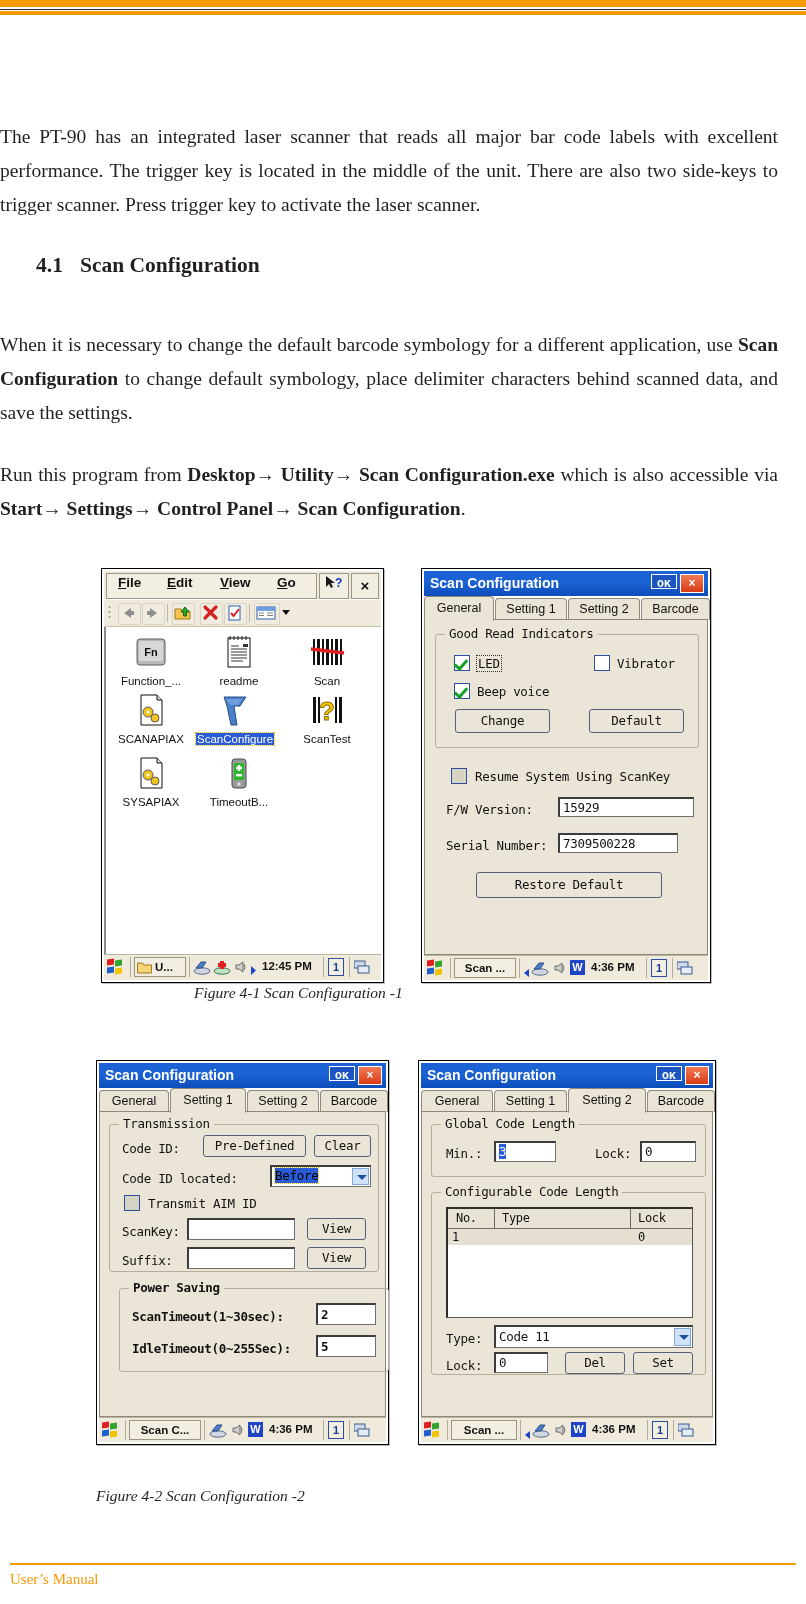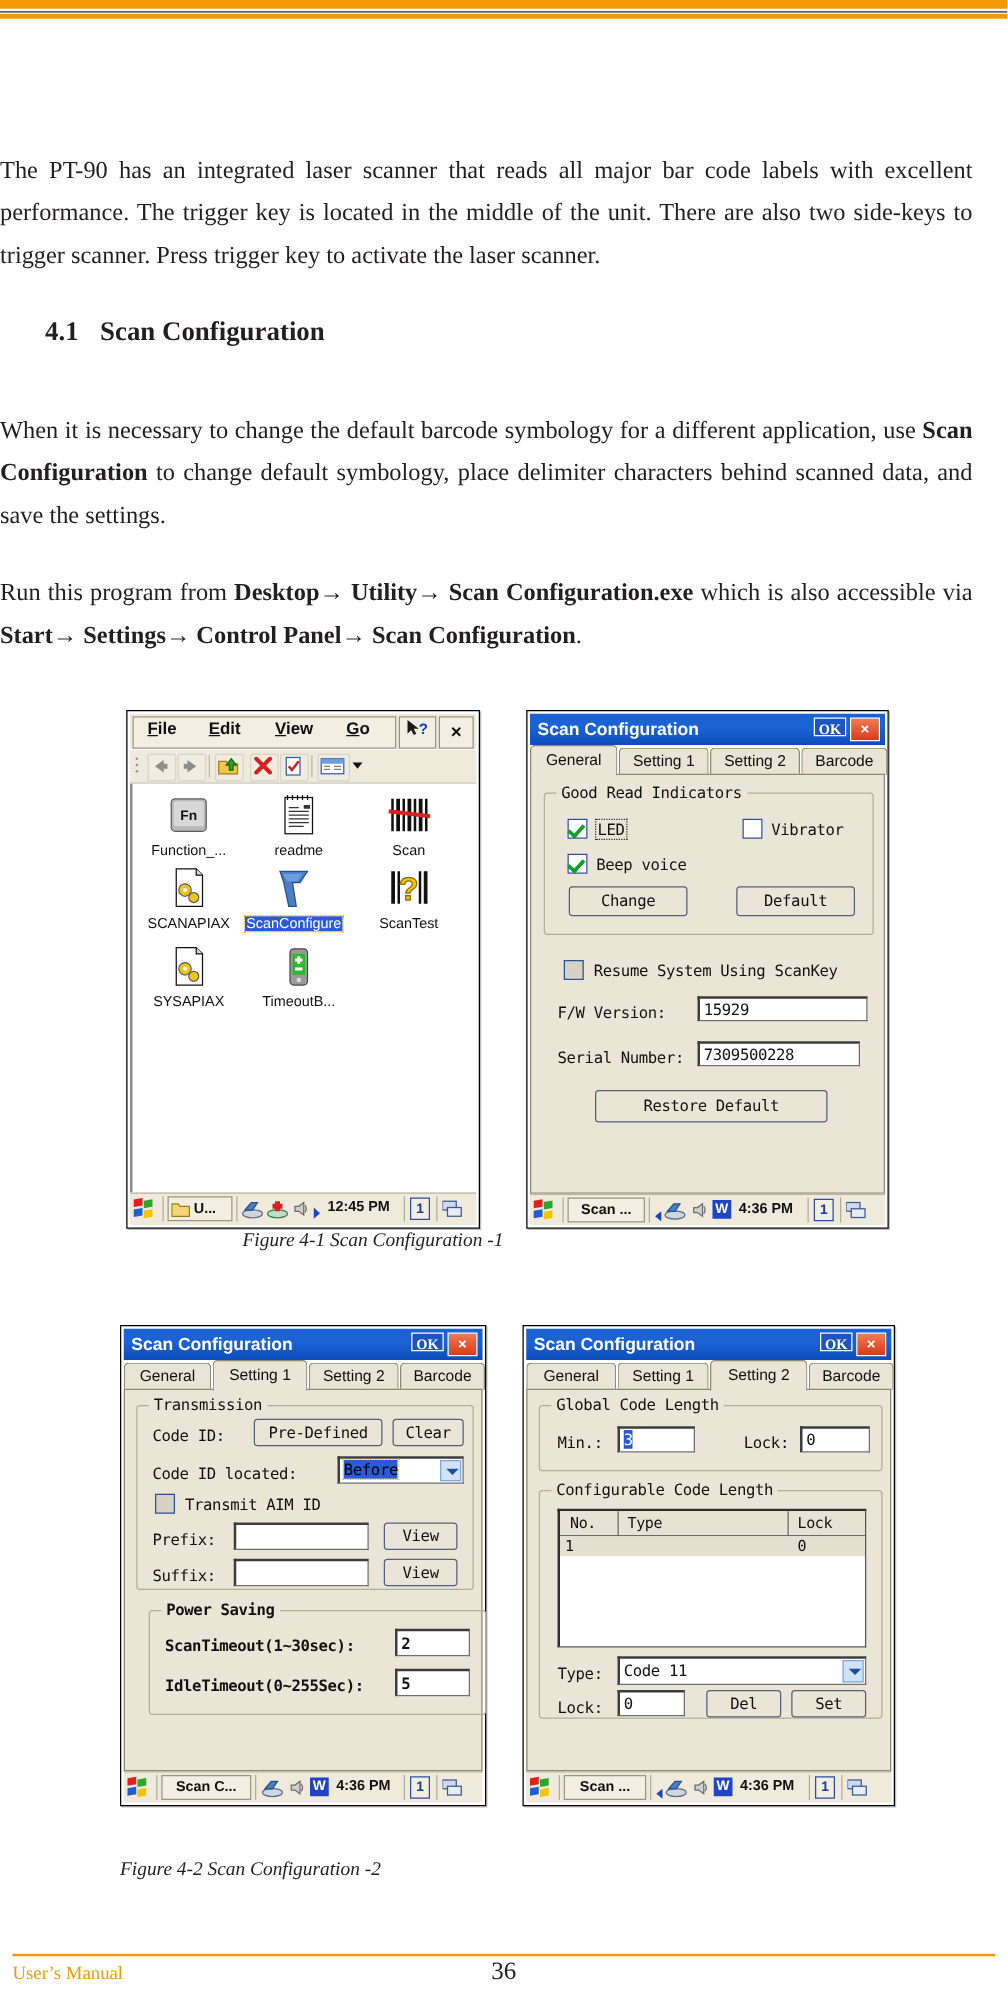--- a/index.html
+++ b/index.html
@@ -59,21 +59,21 @@
   .icon-label{font-family:"Liberation Sans",sans-serif;font-size:11.5px;color:#111;line-height:12px;}
   .icon-label.sel{background:#2a5bd7;color:#fff;outline:1px dotted #f2b300;display:inline-block;padding:0 1px;}
   .fx-taskbar{position:absolute;left:2px;bottom:2px;right:2px;height:25px;background:#efeadb;border-top:1px solid #b9b3a2;}
 
   
   .dlg-title{position:absolute;left:2px;top:2px;right:2px;height:25px;
     background:linear-gradient(to bottom,#1b62d4 0%,#1b62d4 45%,#0d4cba 100%);}
   .dlg-title .t{position:absolute;left:6px;top:4px;font-family:"Liberation Sans",sans-serif;
     font-size:14px;font-weight:bold;color:#fff;}
   .btn-ok{position:absolute;right:31px;top:3px;width:26px;height:15px;background:#1c55c0;border:1px solid #fff;
-    color:#fff;font-family:Liberation Serif, serif;font-size:11.5px;font-weight:bold;text-align:center;line-height:18px;box-sizing:border-box;}
+    color:#fff;font-family:Liberation Mono, monospace;font-size:11.5px;font-weight:bold;text-align:center;line-height:18px;box-sizing:border-box;}
   .btn-x{position:absolute;right:4px;top:3px;width:24px;height:19px;
     background:linear-gradient(to bottom,#f07a52,#d93b17);border:1px solid #fff;color:#fff;
     font-family:"Liberation Sans",sans-serif;font-size:12px;font-weight:bold;text-align:center;line-height:17px;box-sizing:border-box;}
   .tabstrip{position:absolute;left:2px;top:27px;right:2px;height:24px;}
   .tab{position:absolute;top:2px;height:22px;background:#e9e4d5;border:1px solid #8e8877;border-bottom:none;
     border-radius:4px 4px 0 0;box-sizing:border-box;font-family:"Liberation Sans",sans-serif;font-size:12.5px;
     color:#111;text-align:center;line-height:20px;}
   .tab.active{top:0;height:25px;background:#eae5d7;z-index:3;line-height:23px;border-bottom:1px solid #eae5d7;}
   .dlg-body{position:absolute;left:2px;right:2px;bottom:27px;background:#eae5d7;border:1px solid #8e8877;border-top:1px solid #8e8877;box-sizing:border-box;}
   .dlg-body.b-general{top:50px;}
@@ -390,21 +390,21 @@
         <div class="pbtn" style="left:153px;top:74px;width:95px;height:24px;line-height:22px;">Default</div>
       </div>
 
       <div class="cbx gray" style="left:26px;top:148px;"></div>
       <span class="mono" style="position:absolute;left:50px;top:149px;">Resume System Using ScanKey</span>
 
       <span class="mono" style="position:absolute;left:21px;top:182px;">F/W Version:</span>
       <div class="tfield" style="left:133px;top:177px;width:136px;height:20px;line-height:17px;">15929</div>
 
       <span class="mono" style="position:absolute;left:21px;top:218px;">Serial Number:</span>
-      <div class="tfield" style="left:133px;top:213px;width:130px;height:20px;line-height:17px;">7309500228</div>
+      <div class="tfield" style="left:133px;top:213px;width:120px;height:20px;line-height:17px;">7309500228</div>
 
       <div class="pbtn" style="left:51px;top:252px;width:186px;height:26px;line-height:24px;">Restore Default</div>
     </div>
 
     <div class="tbar">
       <div class="tbar-start" style="left:3px;top:4px;">
         <span class="ms-logo"><i></i><i></i><i></i><i></i></span>
       </div>
       <div class="sep-v" style="left:26px;top:2px;height:20px;"></div>
       <div class="tbar-task" style="left:30px;width:62px;">Scan ...</div>
@@ -465,21 +465,21 @@
 
         <span class="mono" style="position:absolute;left:12px;top:46px;">Code ID located:</span>
         <div class="combo" style="left:160px;top:40px;width:101px;height:22px;">
           <span class="val sel">Before</span>
           <span class="arrow"></span>
         </div>
 
         <div class="cbx gray" style="left:14px;top:70px;"></div>
         <span class="mono" style="position:absolute;left:38px;top:71px;">Transmit AIM ID</span>
 
-        <span class="mono" style="position:absolute;left:12px;top:99px;">Prefix:</span>
+        <span class="mono" style="position:absolute;left:12px;top:99px;">ScanKey:</span>
         <div class="tfield" style="left:77px;top:93px;width:108px;height:22px;line-height:19px;"></div>
         <div class="pbtn" style="left:197px;top:93px;width:59px;height:22px;line-height:20px;">View</div>
 
         <span class="mono" style="position:absolute;left:12px;top:128px;">Suffix:</span>
         <div class="tfield" style="left:77px;top:122px;width:108px;height:22px;line-height:19px;"></div>
         <div class="pbtn" style="left:197px;top:122px;width:59px;height:22px;line-height:20px;">View</div>
       </div>
 
       <div class="group" style="left:19px;top:176px;width:270px;height:84px;font-weight:bold;">
         <span class="gl">Power Saving</span>
@@ -613,15 +613,14 @@
             <rect x="4" y="6" width="11" height="7" fill="#e7edf6" stroke="#3a5a93"></rect>
           </svg>
       </div>
     </div>
   </div>
 
   <div class="caption cap2">Figure 4-2 Scan Configuration -2</div>
 
   <div class="ftr-rule"></div>
   <div class="ftr-left">User’s Manual</div>
-  <div class="ftr-page">36</div>
 
 </div>
 
 </body></html>

